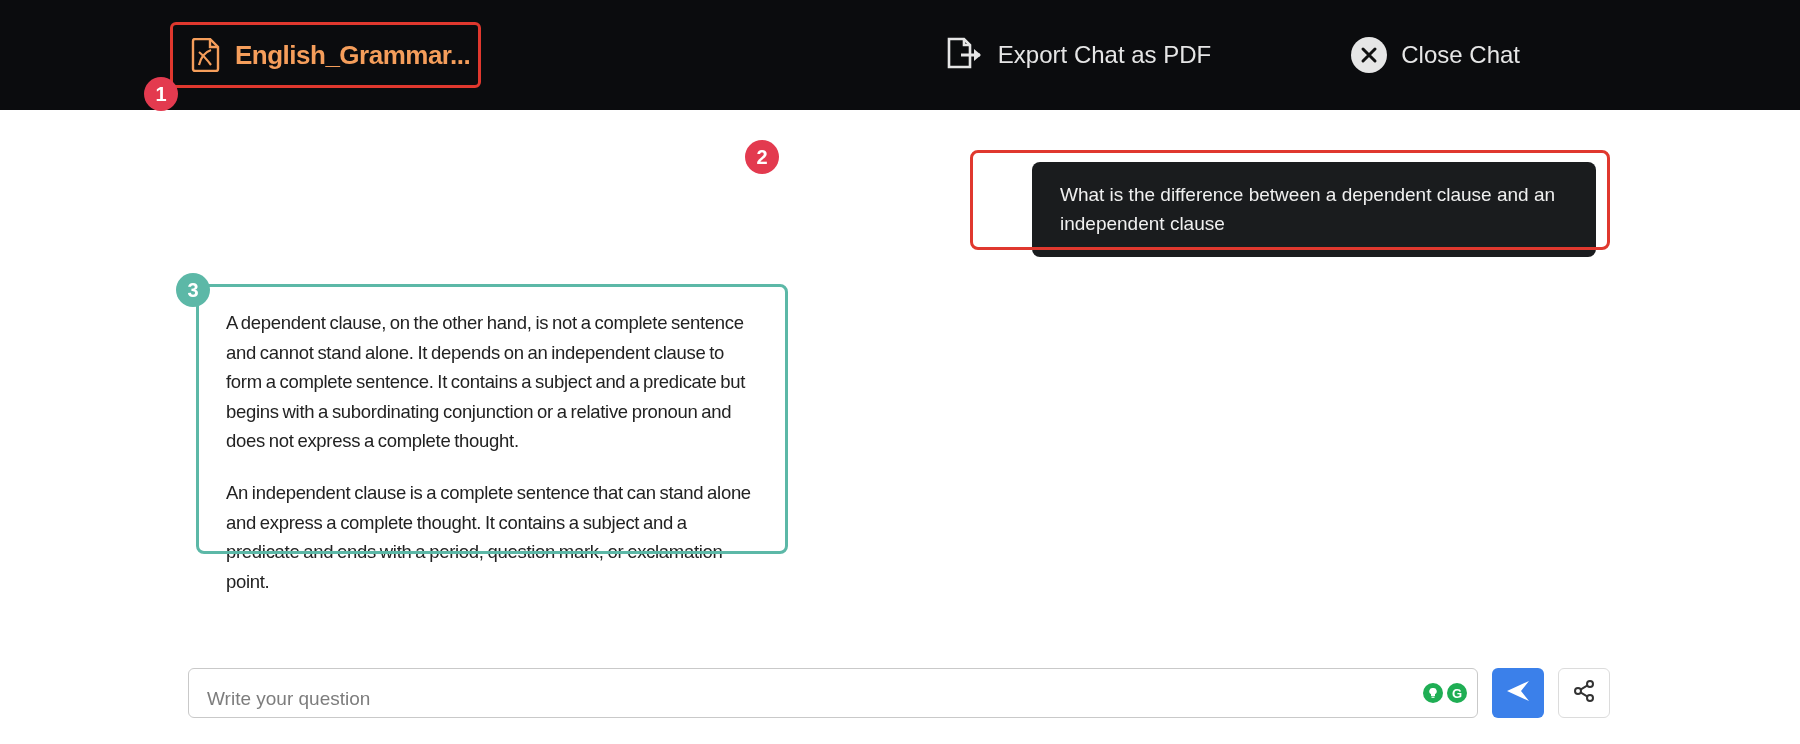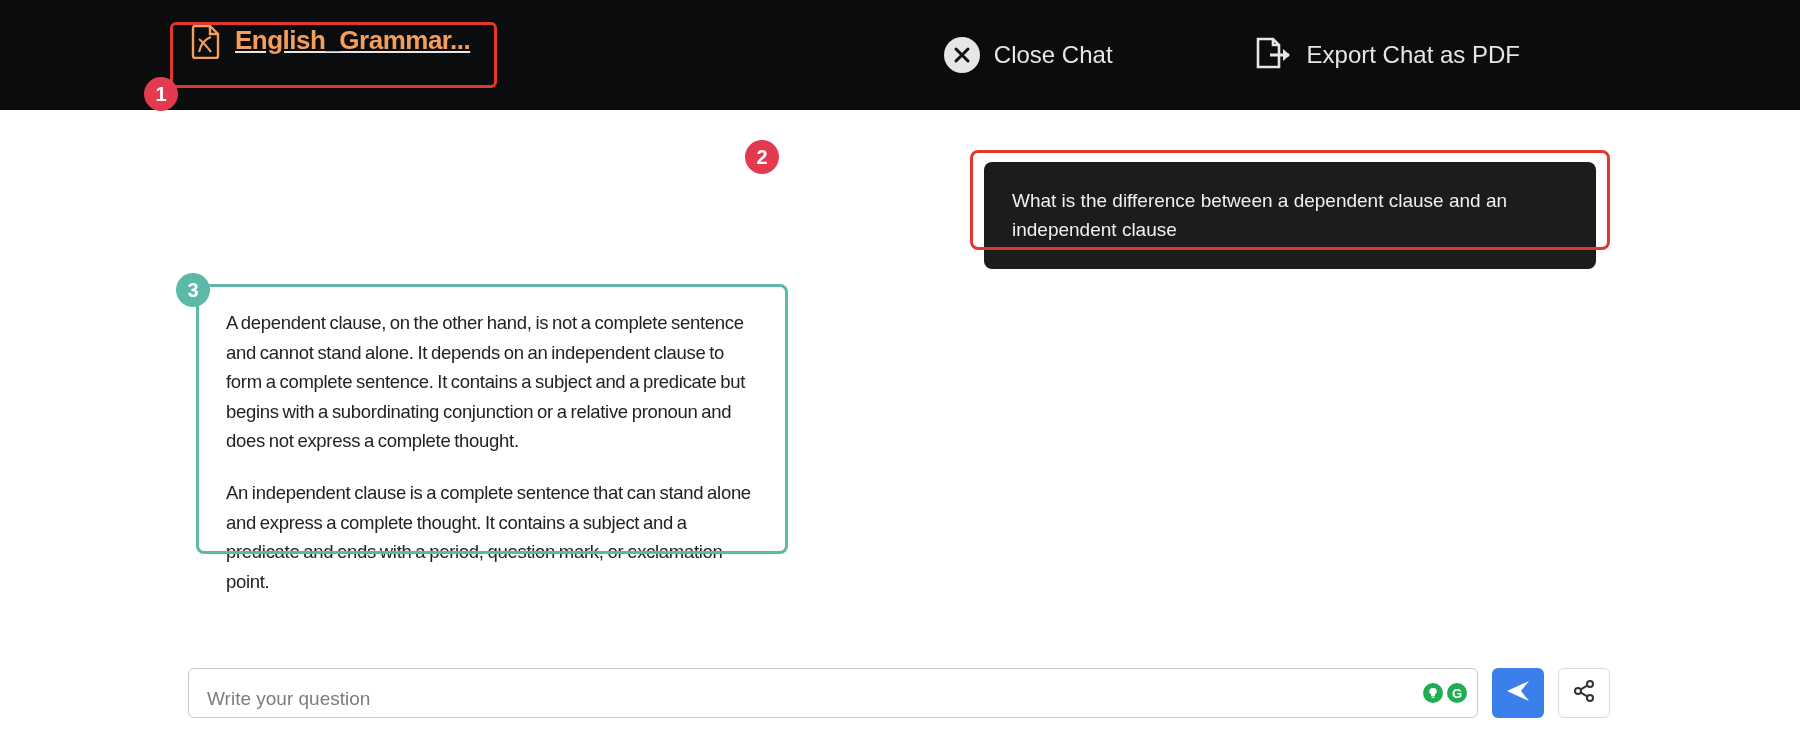--- a/index.html
+++ b/index.html
@@ -29,26 +29,25 @@
     height: 110px;
     background: var(--header-bg);
     display: flex;
     align-items: center;
     color: var(--text-light);
   }
   .file-chip {
     position: absolute;
     left: 170px; top: 22px;
     height: 66px;
-    padding: 0 24px 0 18px;
-    display: flex; align-items: flex-start; gap: 14px;
+    padding: 0 8px 0 18px;
+    display: flex; align-items: center; gap: 14px;
     border: 3px solid var(--accent-red);
     border-radius: 6px;
     background: rgba(0,0,0,0);
-    text-decoration: underline;
   }
   .file-chip .icon svg { display:block; }
   .file-chip .label {
     color: var(--accent-orange);
     font-weight: 700;
     font-size: 26px;
     letter-spacing: -0.5px;
   }
   .badge {
     position: absolute;
@@ -91,24 +90,24 @@
   }
 
   .msg {
     position: absolute;
     border-radius: 8px;
     line-height: 1.55;
     font-size: 19px;
   }
   .msg.user {
     right: 204px; top: 52px;
-    width: 612px;
+    width: 564px;
     background: var(--bubble-user);
     color: #f0f0f0;
-    padding: 24px 28px;
+    padding: 18px 28px;
   }
   .msg.user-wrap {
     position: absolute;
     right: 190px; top: 40px;
     width: 640px; height: 100px;
     border: 3px solid var(--accent-red);
     border-radius: 8px;
     pointer-events: none;
   } 
 
@@ -203,38 +202,38 @@
         <path d="M8 14 C13 18 17 23 20 27" fill="none" stroke="#f59e5b" stroke-width="2.2"></path>
       </svg>
     </span>
     <span class="label">English_Grammar...</span>
   </div>
 
   <div class="badge b1">1</div>
 
   <div class="header-actions">
     <div class="h-action">
-      <span class="icon close-circle">
-        <svg width="18" height="18" viewBox="0 0 18 18">
-          <path d="M3 3 L15 15 M15 3 L3 15" stroke="#111" stroke-width="3" stroke-linecap="round"></path>
-        </svg>
-      </span>
-      <span>Close Chat</span>
-    </div>
-
-    <div class="h-action">
       <span class="icon">
         <svg width="40" height="36" viewBox="0 0 40 36">
           <path d="M5 2 H20 L26 8 V30 H5 Z" fill="none" stroke="#e6e6e6" stroke-width="2.6"></path>
           <path d="M20 2 V8 H26" fill="none" stroke="#e6e6e6" stroke-width="2.6"></path>
           <path d="M17 18 H36" stroke="#e6e6e6" stroke-width="3" fill="none"></path>
           <path d="M30 12 L37 18 L30 24 Z" fill="#e6e6e6"></path>
         </svg>
       </span>
       <span>Export Chat as PDF</span>
+    </div>
+
+    <div class="h-action">
+      <span class="icon close-circle">
+        <svg width="18" height="18" viewBox="0 0 18 18">
+          <path d="M3 3 L15 15 M15 3 L3 15" stroke="#111" stroke-width="3" stroke-linecap="round"></path>
+        </svg>
+      </span>
+      <span>Close Chat</span>
     </div>
   </div>
 </div>
 
 <div class="chat">
 
   <div class="msg user">
     <span>What is the difference between a dependent clause and an independent clause</span>
   </div>
   <div class="msg user-wrap"></div>

